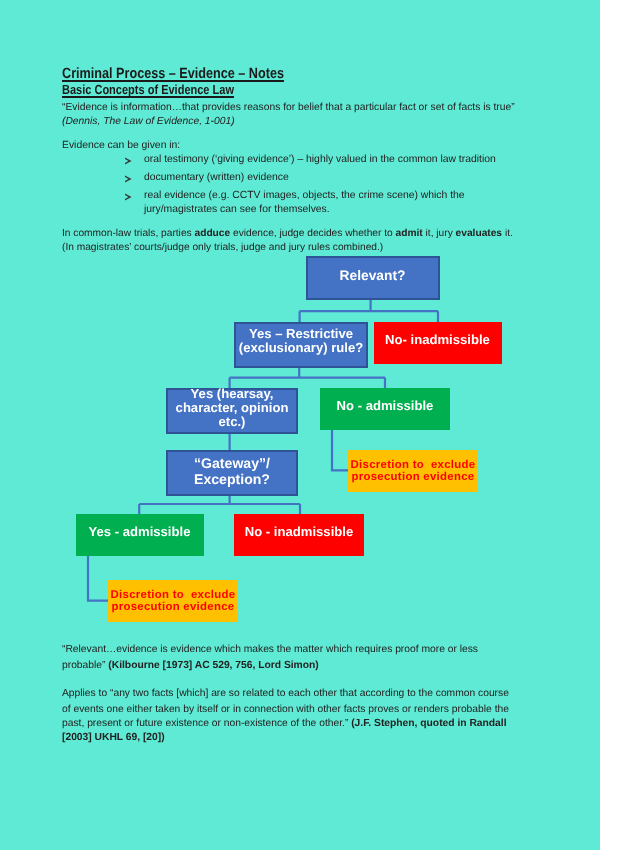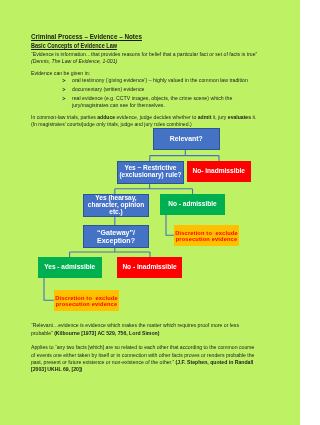--- a/index.html
+++ b/index.html
@@ -1,18 +1,18 @@
 <!DOCTYPE html>
 <html><head>
 <meta charset="utf-8">
 <style>
   html,body{margin:0;padding:0;}
   body{width:300px;height:425px;background:#ffffff;font-family:"Liberation Sans",sans-serif;
        -webkit-font-smoothing:antialiased;overflow:hidden;}
-  .page{position:relative;width:300px;height:425px;background:#bef264;}
+  .page{position:relative;width:300px;height:425px;background:#5eead4;}
   .box{position:absolute;display:flex;align-items:center;justify-content:center;
        text-align:center;color:#fff;font-weight:bold;line-height:1.05;white-space:pre-wrap;}
 
   .doc-title{position:absolute;left:31px;top:32.4px;font-size:7.4px;font-weight:bold;
              text-decoration:underline;color:#1a1a1a;transform:scaleX(0.855);transform-origin:0 0;}
   .doc-subtitle{position:absolute;left:31px;top:42.2px;font-size:6.6px;font-weight:bold;
              text-decoration:underline;color:#1a1a1a;transform:scaleX(0.835);transform-origin:0 0;}
   .quote1{position:absolute;left:31px;top:51.2px;font-size:5.15px;color:#222;}
   .quote2{position:absolute;left:31px;top:57.6px;font-size:5.15px;color:#222;font-style:italic;}
   .intro{position:absolute;left:31px;top:70px;font-size:5.2px;color:#222;}

